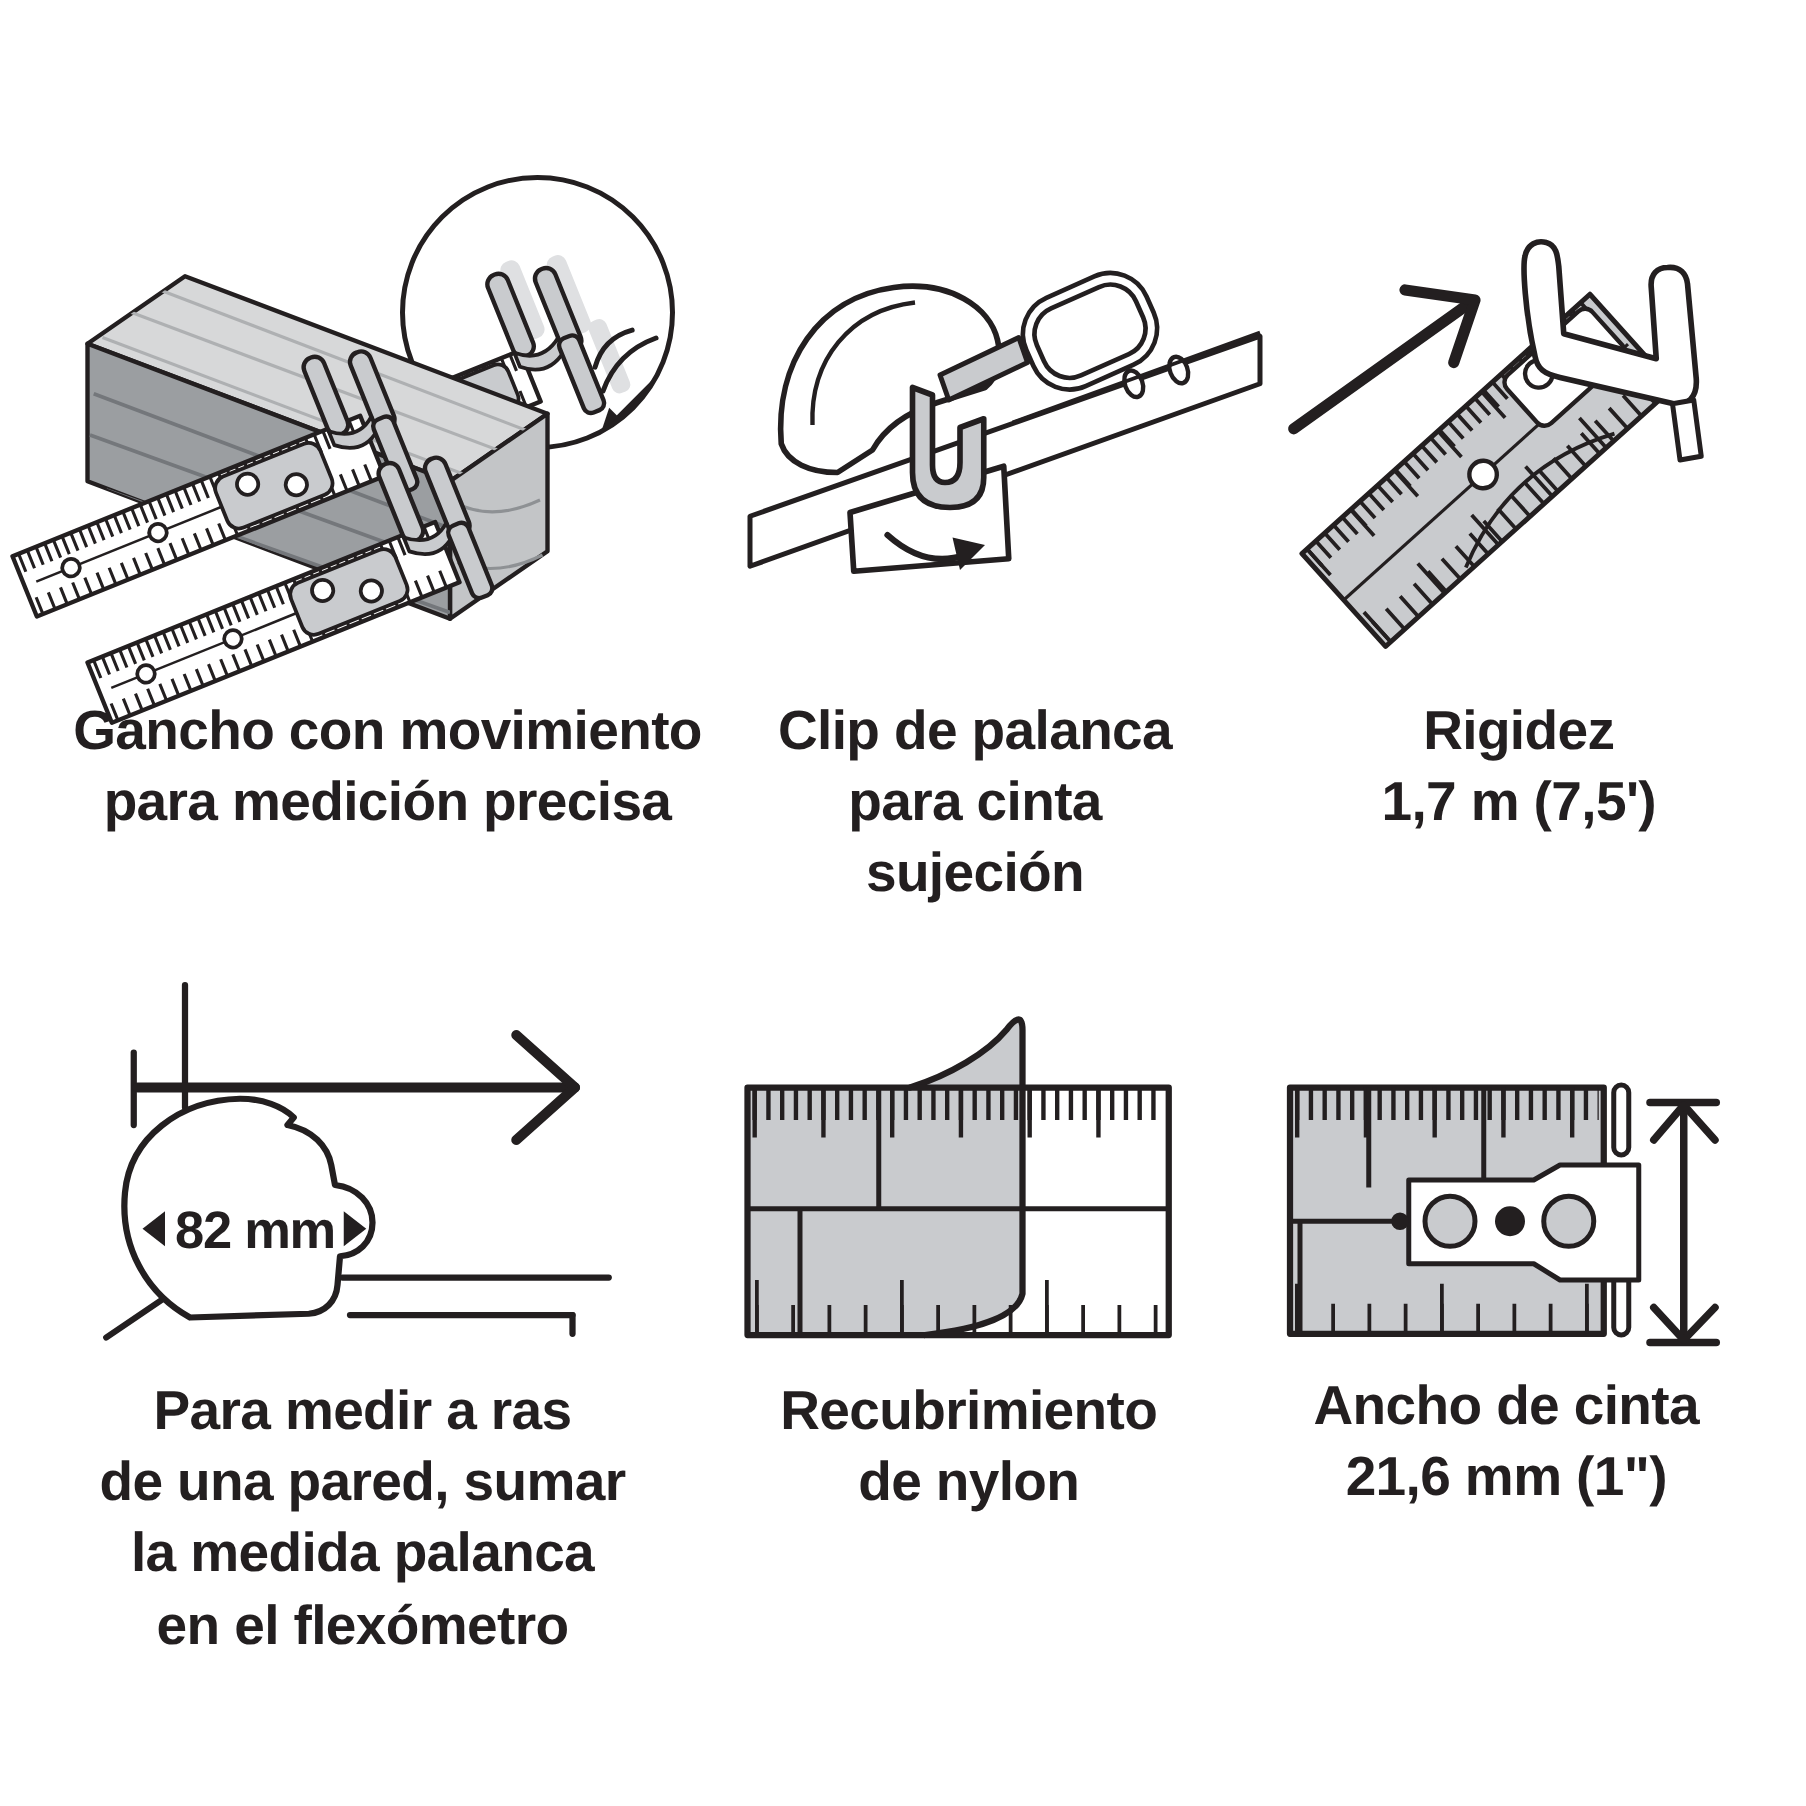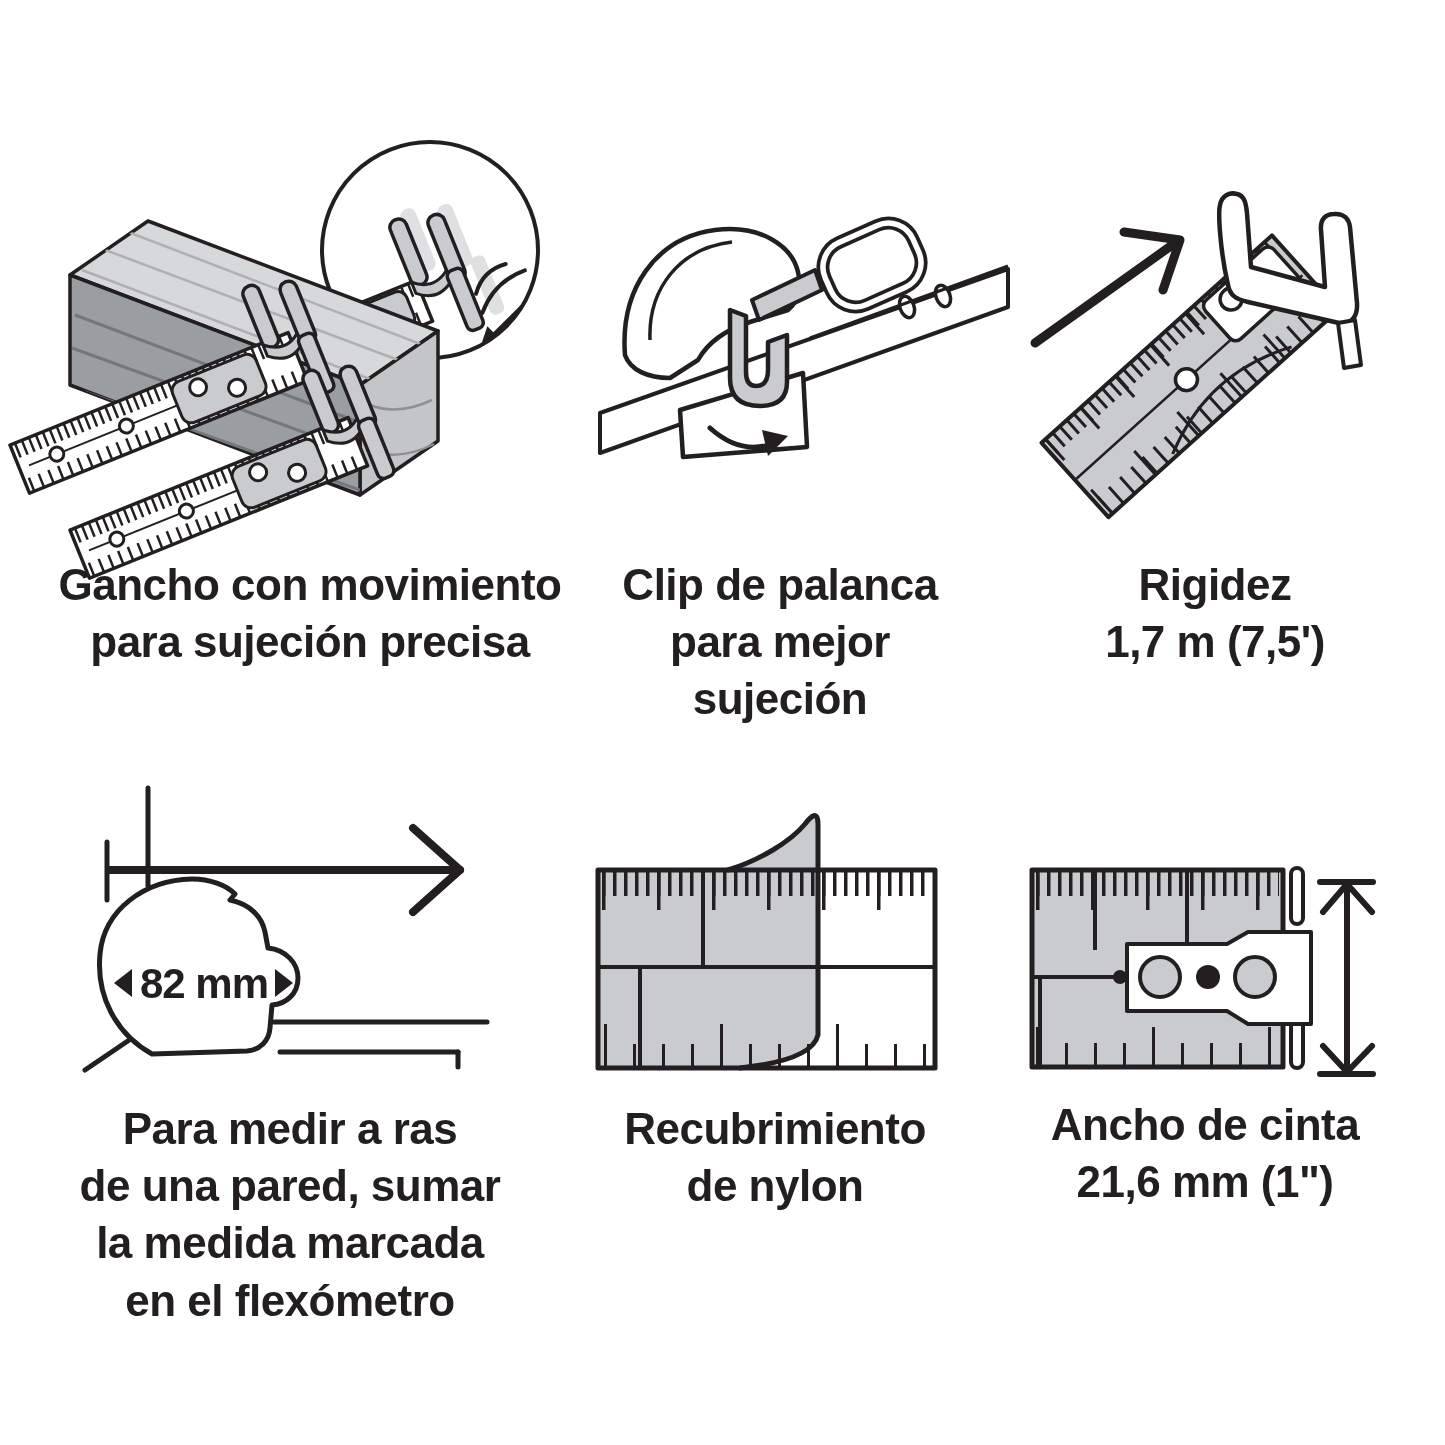--- a/index.html
+++ b/index.html
@@ -235,27 +235,27 @@
     <g>
       <line class="k rnd" x1="327" y1="86" x2="327" y2="272" stroke-width="6"></line>
       <line class="k rnd" x1="300" y1="82" x2="353" y2="82" stroke-width="6"></line>
       <line class="k rnd" x1="300" y1="274" x2="353" y2="274" stroke-width="6"></line>
       <path class="nf k rnd" stroke-width="6" d="M303,112 L327,84 L352,112"></path>
       <path class="nf k rnd" stroke-width="6" d="M303,246 L327,272 L352,246"></path>
     </g>
   </svg>
 
   <div class="cap" style="left:20px;top:556px;width:580px">Gancho con movimiento
-para sujeción precisa</div>
+para medición precisa</div>
   <div class="cap" style="left:595px;top:556px;width:370px">Clip de palanca
-para mejor
+para cinta
 sujeción</div>
   <div class="cap" style="left:1020px;top:556px;width:390px">Rigidez
 1,7 m (7,5')</div>
   <div class="cap" style="left:20px;top:1100px;width:540px">Para medir a ras
 de una pared, sumar
-la medida marcada
+la medida palanca
 en el flexómetro</div>
   <div class="cap" style="left:590px;top:1100px;width:370px">Recubrimiento
 de nylon</div>
   <div class="cap" style="left:1000px;top:1096px;width:410px">Ancho de cinta
 21,6 mm (1")</div>
 </div>
 
 </body></html>

